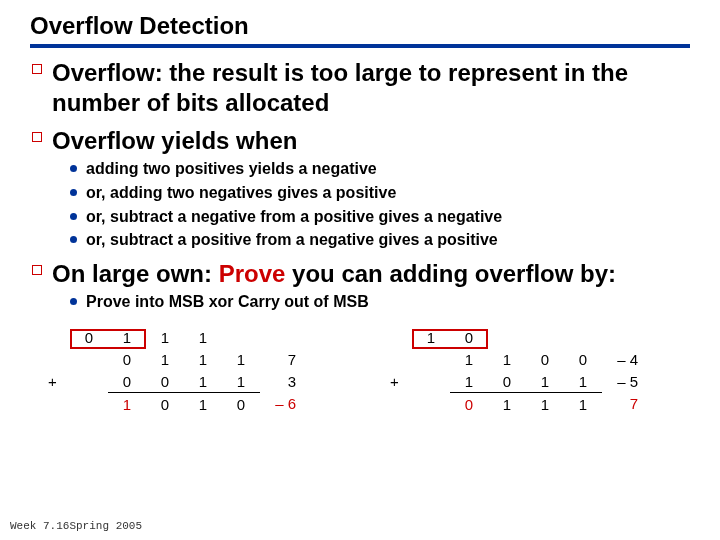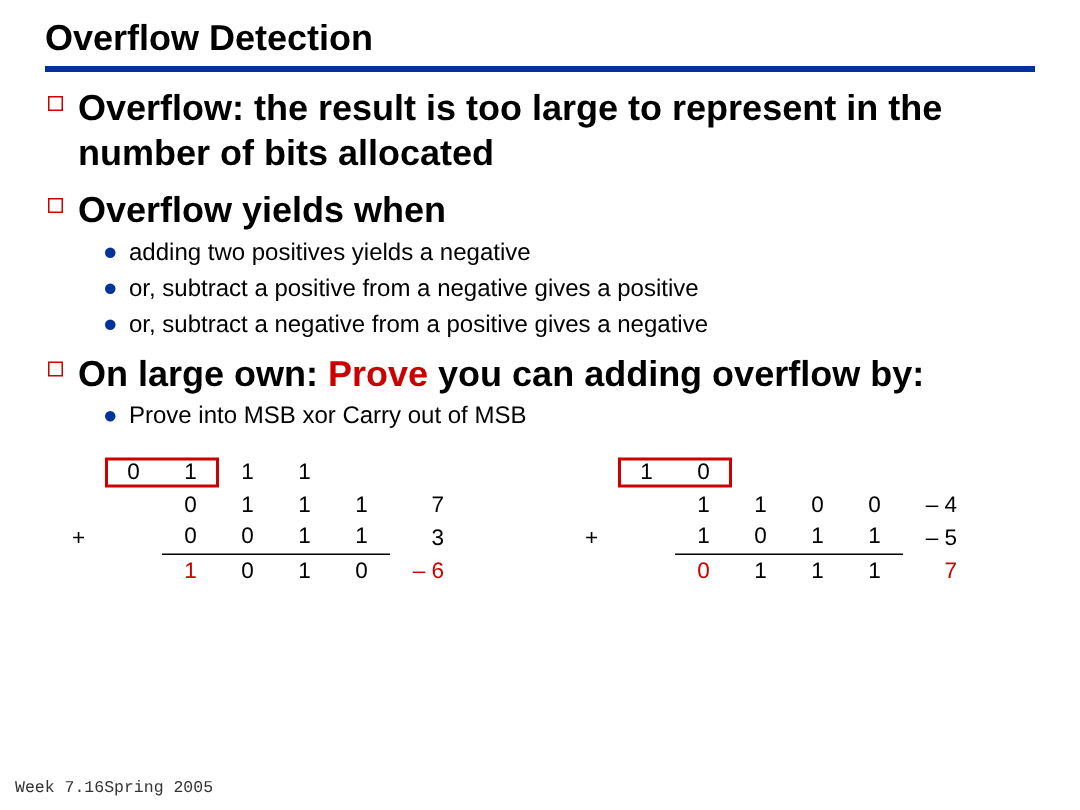--- a/index.html
+++ b/index.html
@@ -38,21 +38,21 @@
   .lvl1 .sq {
     position: absolute;
     left: 2px;
     top: 6px;
     width: 10px;
     height: 10px;
     border: 1.5px solid #c00;
   }
   .lvl2 {
     font-size: 16px;
-    font-weight: normal;
+    font-weight: bold;
     margin: 3px 0;
     padding-left: 56px;
     position: relative;
     line-height: 1.3;
   }
   .lvl2 .dot {
     position: absolute;
     left: 40px;
     top: 6px;
     width: 7px;
@@ -113,25 +113,29 @@
   <div class="lvl1">
     <span class="sq"></span>
     <span>Overflow yields when</span>
   </div>
   <div class="lvl2">
     <span class="dot"></span>
     <span>adding two positives yields a negative</span>
   </div>
   <div class="lvl2">
     <span class="dot"></span>
+    <span>or, adding two negatives gives a positive</span>
+  </div>
+  <div class="lvl2">
+    <span class="dot"></span>
+    <span>or, subtract a negative from a positive gives a negative</span>
+  </div>
+  <div class="lvl2">
+    <span class="dot"></span>
     <span>or, subtract a positive from a negative gives a positive</span>
-  </div>
-  <div class="lvl2">
-    <span class="dot"></span>
-    <span>or, subtract a negative from a positive gives a negative</span>
   </div>
 
   <div class="lvl1">
     <span class="sq"></span>
     <span>On large own: </span><span class="red">Prove</span><span> you can adding overflow by:</span>
   </div>
   <div class="lvl2">
     <span class="dot"></span>
     <span>Prove into MSB xor Carry out of MSB</span>
   </div>

